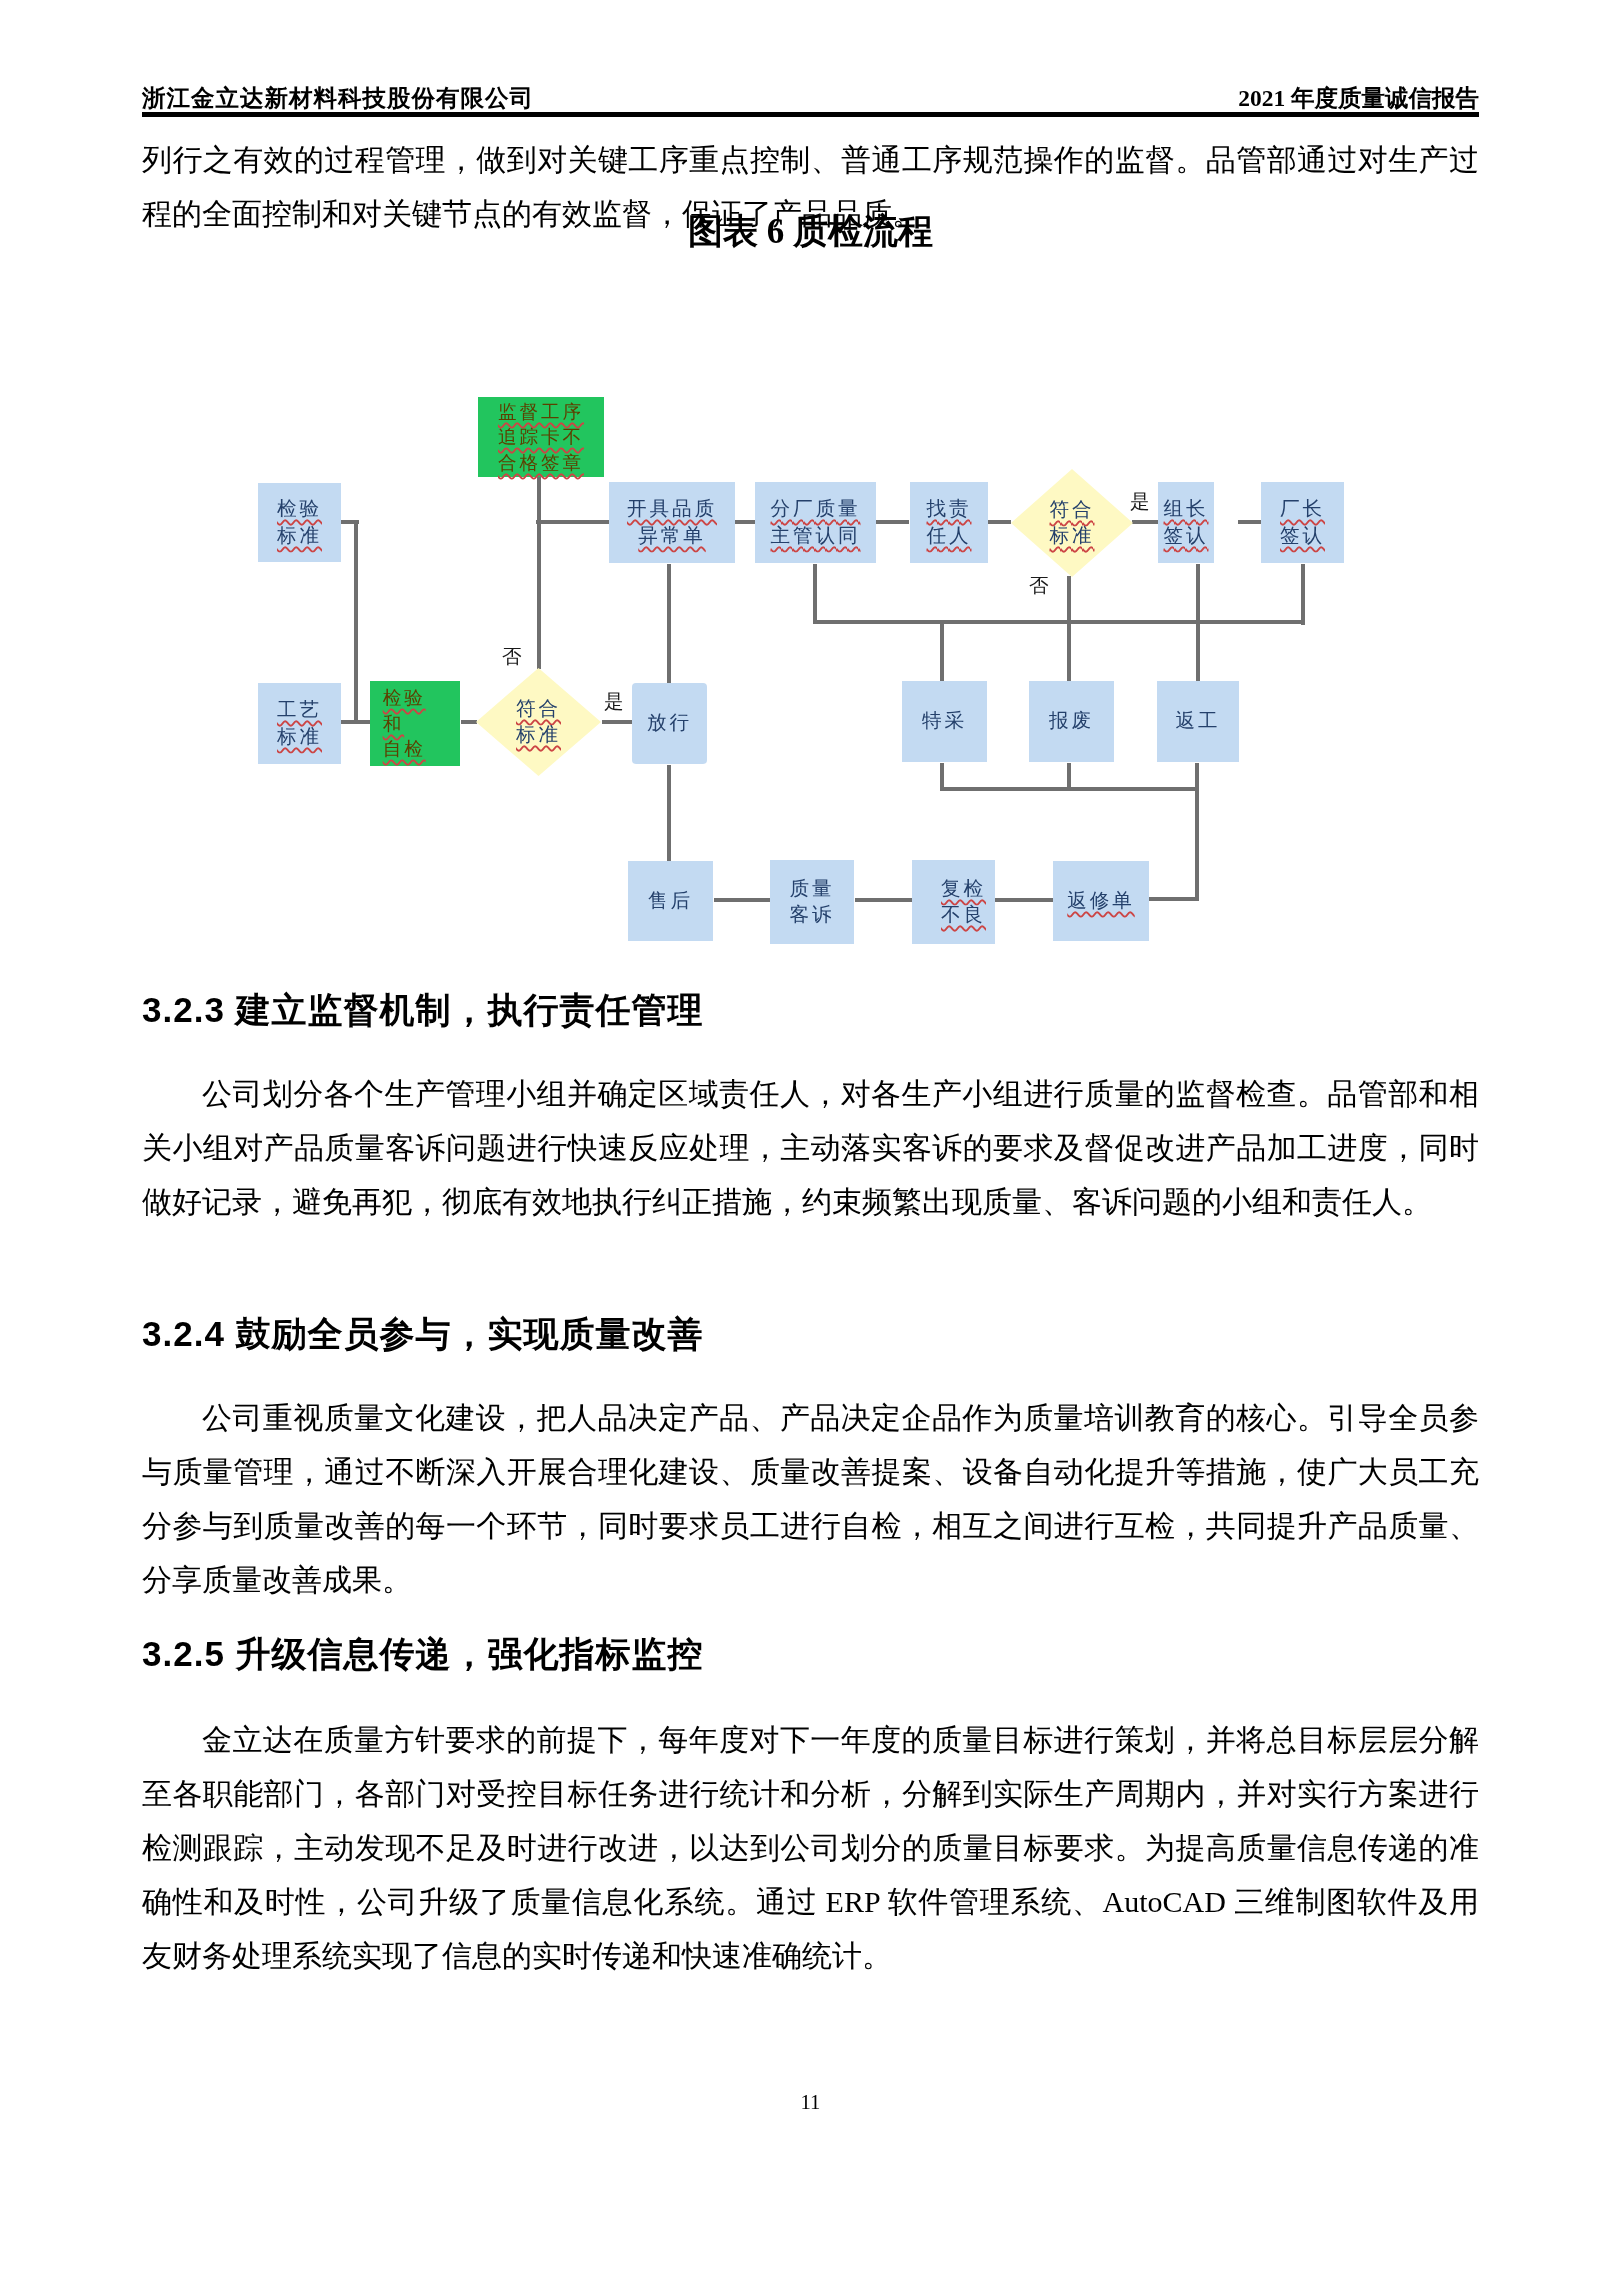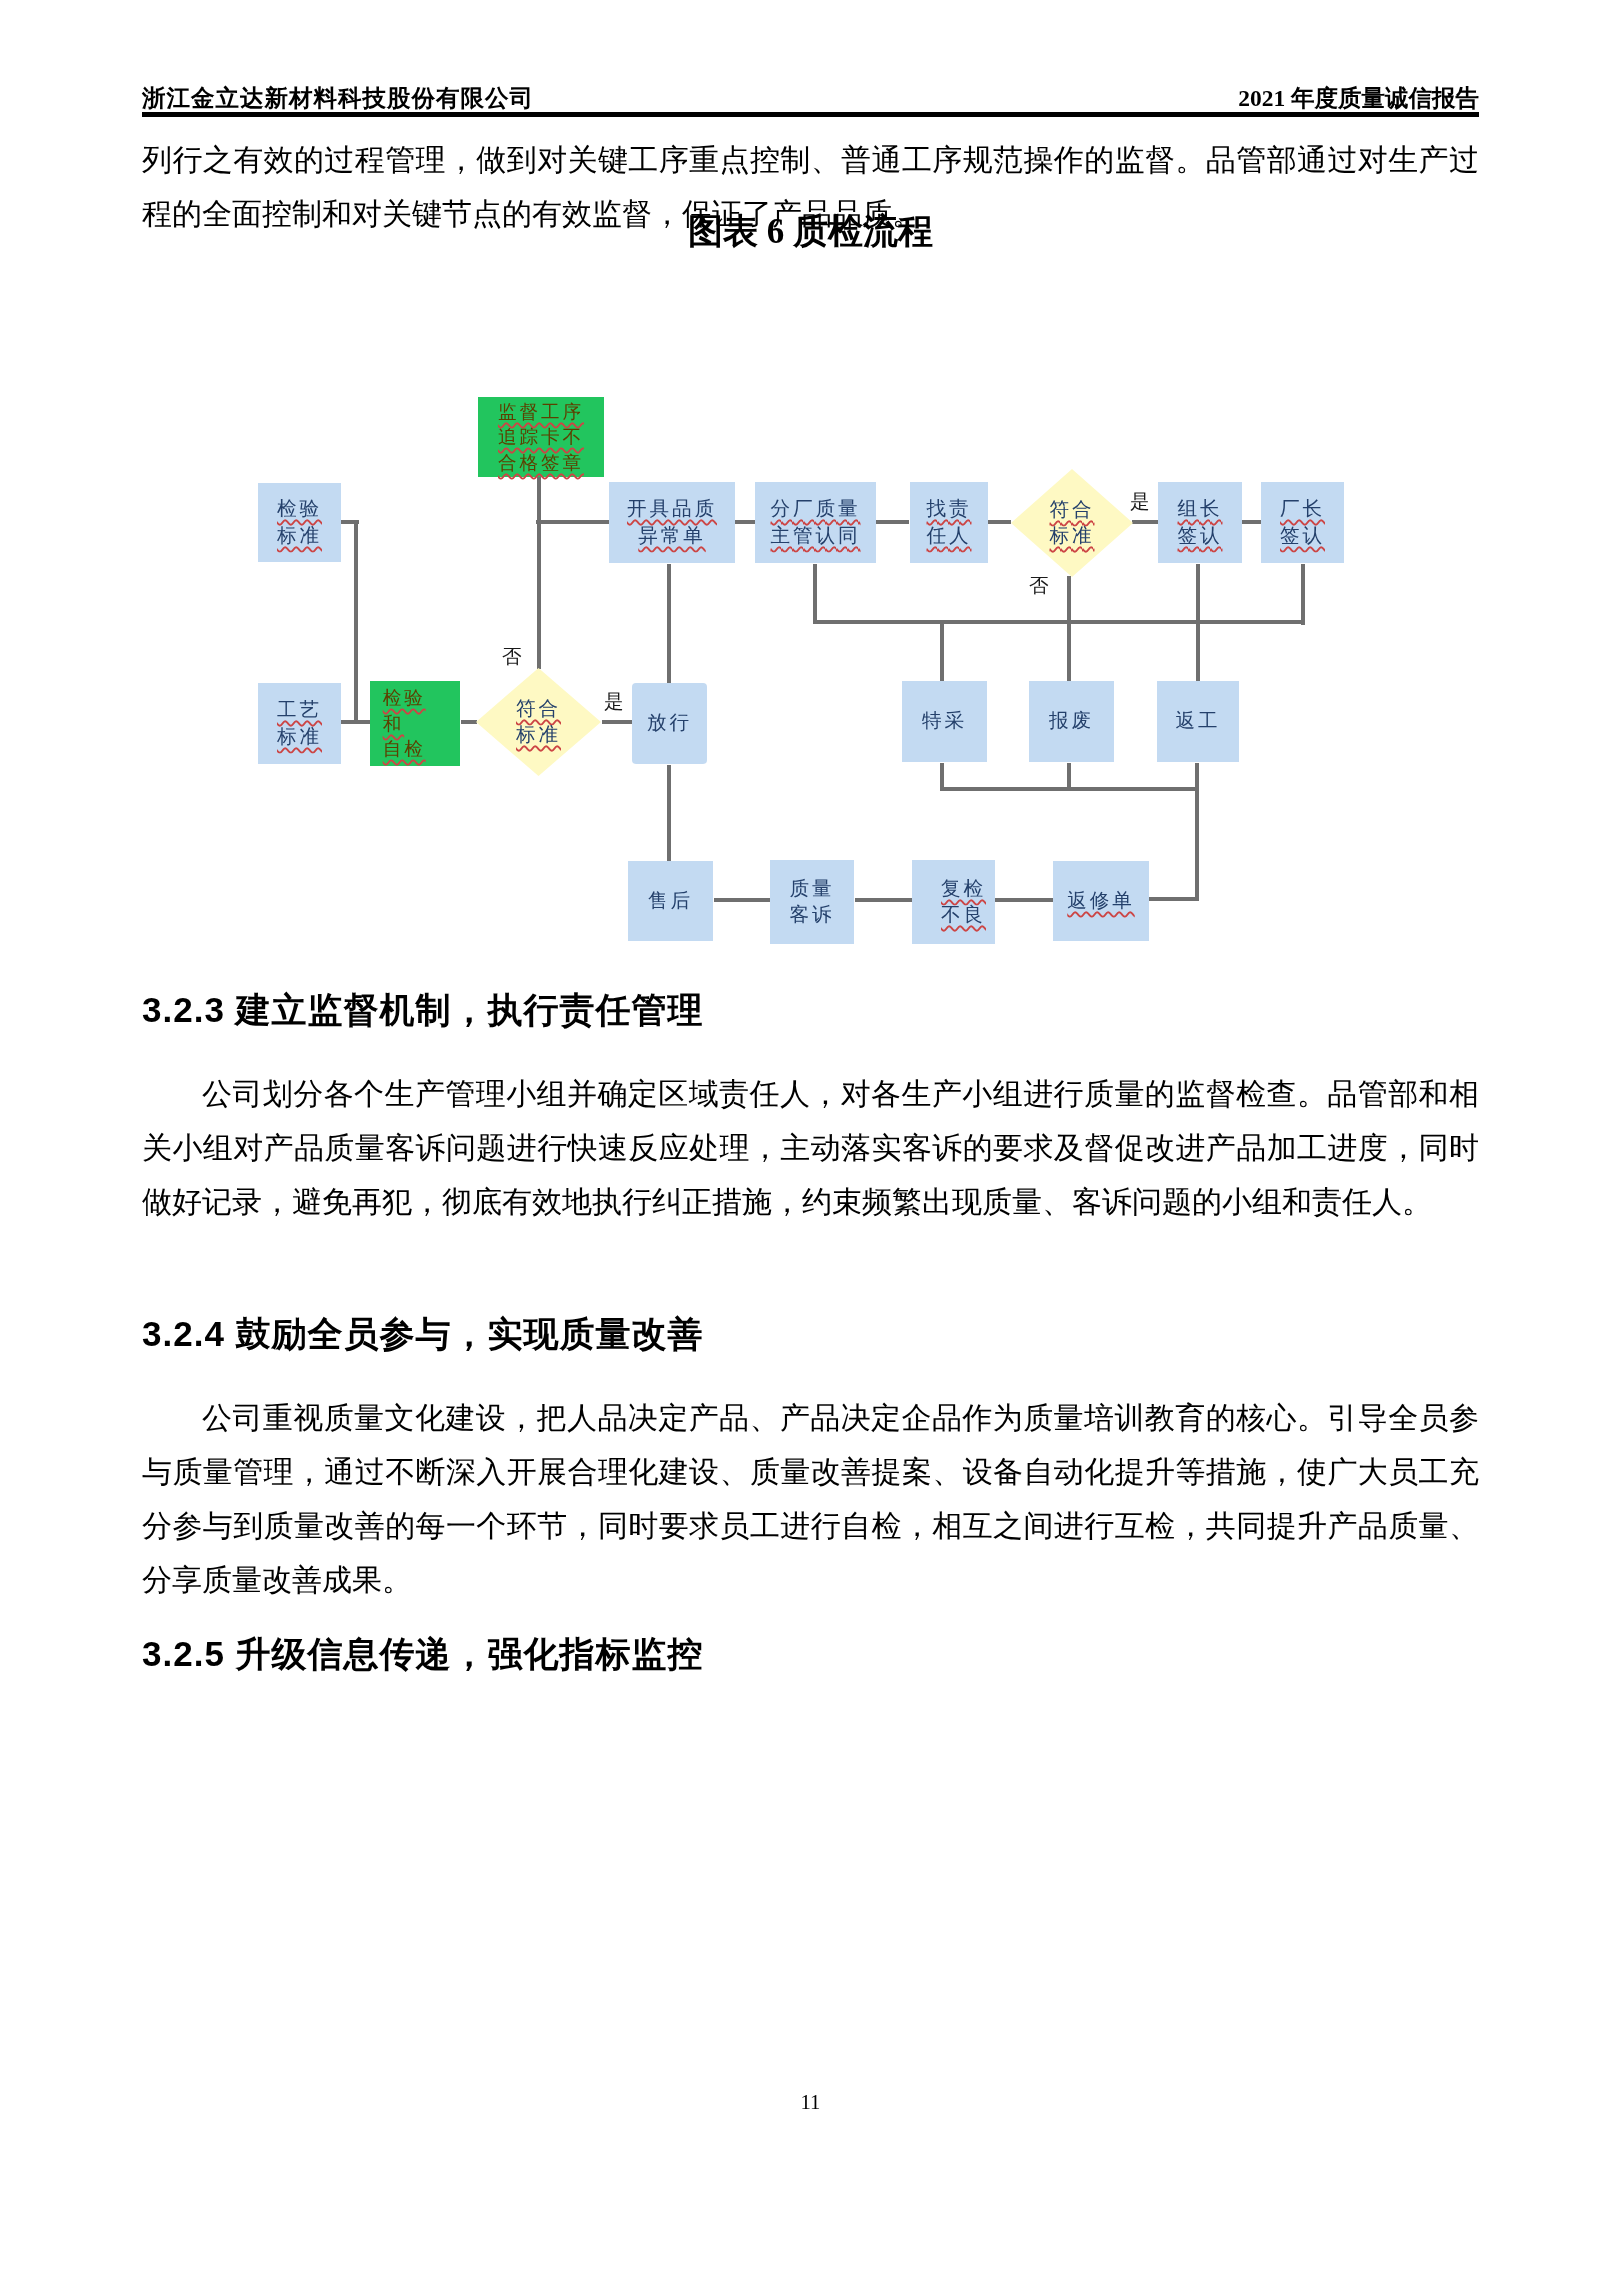--- a/index.html
+++ b/index.html
@@ -131,21 +131,21 @@
     <div class="node" style="left:910px;top:482px;width:78px;height:81px;">
       <span class="u">找责
 任人</span>
     </div>
 
     <div class="node diamond" style="left:1011px;top:469px;width:122px;height:108px;">
       <span class="u">符合
 标准</span>
     </div>
 
-    <div class="node" style="left:1158px;top:482px;width:84px;height:81px;">
+    <div class="node" style="left:1158px;top:482px;width:56px;height:81px;">
       <span class="u">组长
 签认</span>
     </div>
 
     <div class="node" style="left:1261px;top:482px;width:83px;height:81px;">
       <span class="u">厂长
 签认</span>
     </div>
 
     <div class="node" style="left:258px;top:683px;width:83px;height:81px;">
@@ -199,17 +199,18 @@
     </div>
   </div>
 
   <div class="sec-heading" style="top:987px;">3.2.3 建立监督机制，执行责任管理</div>
   <div class="para indent" style="top:1067px;">公司划分各个生产管理小组并确定区域责任人，对各生产小组进行质量的监督检查。品管部和相关小组对产品质量客诉问题进行快速反应处理，主动落实客诉的要求及督促改进产品加工进度，同时做好记录，避免再犯，彻底有效地执行纠正措施，约束频繁出现质量、客诉问题的小组和责任人。</div>
 
   <div class="sec-heading" style="top:1311px;">3.2.4 鼓励全员参与，实现质量改善</div>
   <div class="para indent" style="top:1391px;">公司重视质量文化建设，把人品决定产品、产品决定企品作为质量培训教育的核心。引导全员参与质量管理，通过不断深入开展合理化建设、质量改善提案、设备自动化提升等措施，使广大员工充分参与到质量改善的每一个环节，同时要求员工进行自检，相互之间进行互检，共同提升产品质量、分享质量改善成果。</div>
 
   <div class="sec-heading" style="top:1631px;">3.2.5 升级信息传递，强化指标监控</div>
+  <div class="para indent" style="top:1713px;">金立达在质量方针要求的前提下，每年度对下一年度的质量目标进行策划，并将总目标层层分解至各职能部门，各部门对受控目标任务进行统计和分析，分解到实际生产周期内，并对实行方案进行检测跟踪，主动发现不足及时进行改进，以达到公司划分的质量目标要求。为提高质量信息传递的准确性和及时性，公司升级了质量信息化系统。通过 ERP 软件管理系统、AutoCAD 三维制图软件及用友财务处理系统实现了信息的实时传递和快速准确统计。</div>
 
   <div class="page-num">11</div>
 
 </div>
 
 
 </body></html>

